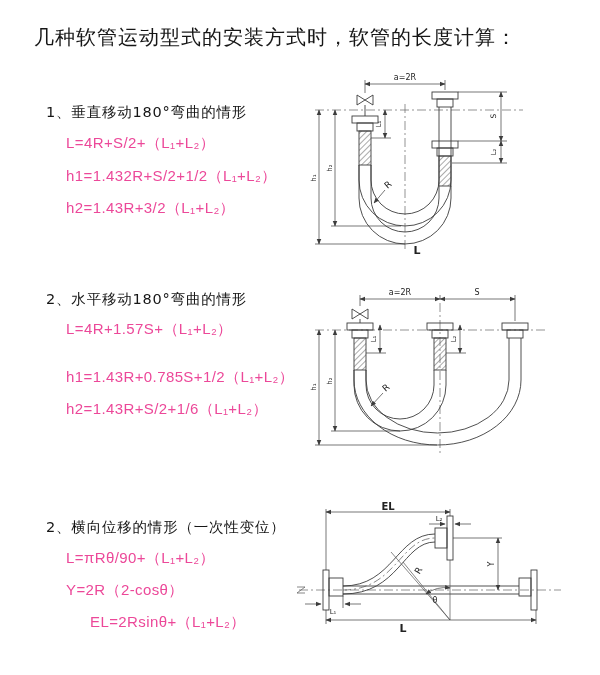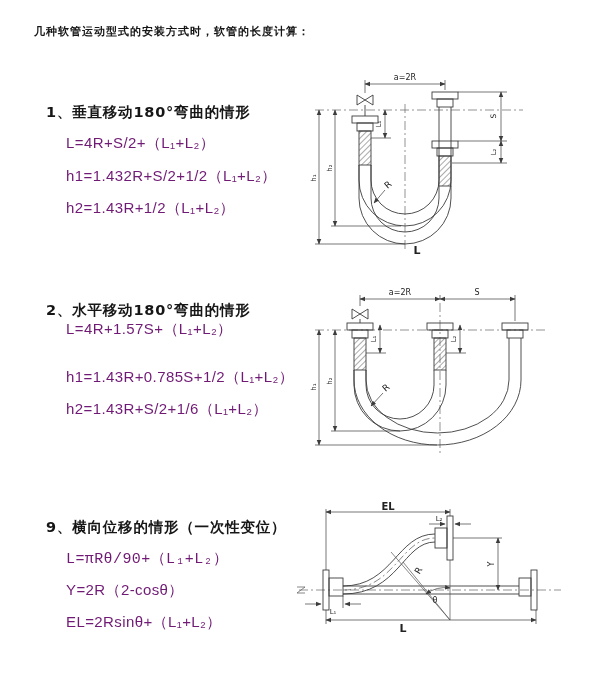--- a/index.html
+++ b/index.html
@@ -1,49 +1,49 @@
 <!DOCTYPE html>
 <html><head>
 <meta charset="utf-8">
 <style>
   html,body{margin:0;padding:0;}
   body{
     width:600px;height:675px;background:#ffffff;position:relative;overflow:hidden;
     font-family:"DejaVu Sans","Liberation Sans",sans-serif;color:#161616;
   }
   .page-title{
-    position:absolute;left:34px;top:24px;font-size:11px;font-weight:700;
+    position:absolute;left:34px;top:24px;font-size:20px;font-weight:400;
     letter-spacing:1px;white-space:nowrap;
   }
   .sec-heading{
-    position:absolute;font-size:14.5px;font-weight:700;letter-spacing:0.8px;white-space:nowrap;
+    position:absolute;font-size:14.5px;font-weight:400;letter-spacing:0.8px;white-space:nowrap;
   }
   .formula{
     position:absolute;left:66px;font-size:15px;font-weight:400;letter-spacing:0.4px;
-    font-family:"Liberation Sans","DejaVu Sans",sans-serif;white-space:nowrap;color:#701a75;
+    font-family:"Liberation Sans","DejaVu Sans",sans-serif;white-space:nowrap;color:#ec4899;
   }
   svg{position:absolute;overflow:visible;}
   svg text{
     font-family:"DejaVu Sans","Liberation Sans",sans-serif;fill:#222;
   }
   .dwg{stroke:#3c3c3c;stroke-width:0.9;fill:none;}
   .dwg-thin{stroke:#555;stroke-width:0.7;fill:none;}
   .cline{stroke:#666;stroke-width:0.7;fill:none;stroke-dasharray:9 3 2 3;}
   .dim{stroke:#3c3c3c;stroke-width:0.7;fill:none;}
   .braid{stroke:#3c3c3c;stroke-width:0.9;}
 </style>
 </head>
 <body>
 
 <div class="page-title">几种软管运动型式的安装方式时，软管的长度计算：</div>
 
 <div class="sec-heading" style="left:46px;top:103px;">1、垂直移动180°弯曲的情形</div>
 <div class="formula" style="top:134px;">L=4R+S/2+（L₁+L₂）</div>
 <div class="formula" style="top:167px;">h1=1.432R+S/2+1/2（L₁+L₂）</div>
-<div class="formula" style="top:199px;">h2=1.43R+1/2（L₁+L₂）</div>
+<div class="formula" style="top:199px;">h2=1.43R+3/2（L₁+L₂）</div>
 
 <svg style="left:305px;top:68px;" width="285" height="190" viewBox="0 0 285 190">
   <defs>
     <pattern id="h1p" width="4" height="4" patternTransform="rotate(45)" patternUnits="userSpaceOnUse">
       <line x1="0" y1="0" x2="0" y2="4" stroke="#555" stroke-width="1"></line>
     </pattern>
     <marker id="ar1" viewBox="0 0 10 10" refX="9" refY="5" markerWidth="8" markerHeight="8" orient="auto-start-reverse">
       <path d="M0,1 L10,5 L0,9 z" fill="#3c3c3c"></path>
     </marker>
   </defs>
@@ -112,21 +112,21 @@
     <text transform="rotate(-90 27 100)" x="27" y="100" font-size="7" text-anchor="middle">h₂</text>
   </g>
 
   <g>
     <line class="dim" x1="80" y1="122" x2="69" y2="135" marker-end="url(#ar1)"></line>
     <text transform="rotate(-40 85 119)" x="85" y="119" font-size="9" text-anchor="middle">R</text>
   </g>
   <text x="112" y="186" font-size="11" font-weight="bold" text-anchor="middle">L</text>
 </svg>
 
-<div class="sec-heading" style="left:46px;top:301px;">2、水平移动180°弯曲的情形</div>
+<div class="sec-heading" style="left:46px;top:290px;">2、水平移动180°弯曲的情形</div>
 <div class="formula" style="top:320px;">L=4R+1.57S+（L₁+L₂）</div>
 <div class="formula" style="top:368px;">h1=1.43R+0.785S+1/2（L₁+L₂）</div>
 <div class="formula" style="top:400px;">h2=1.43R+S/2+1/6（L₁+L₂）</div>
 
 <svg style="left:305px;top:285px;" width="285" height="180" viewBox="0 0 285 180">
   <defs>
     <pattern id="h2p" width="4" height="4" patternTransform="rotate(45)" patternUnits="userSpaceOnUse">
       <line x1="0" y1="0" x2="0" y2="4" stroke="#555" stroke-width="1"></line>
     </pattern>
     <marker id="ar2" viewBox="0 0 10 10" refX="9" refY="5" markerWidth="8" markerHeight="8" orient="auto-start-reverse">
@@ -198,24 +198,24 @@
     <line class="dim" x1="30" y1="45" x2="30" y2="146" marker-start="url(#ar2)" marker-end="url(#ar2)"></line>
     <text transform="rotate(-90 27 96)" x="27" y="96" font-size="7" text-anchor="middle">h₂</text>
   </g>
 
   <g>
     <line class="dim" x1="78" y1="108" x2="66" y2="121" marker-end="url(#ar2)"></line>
     <text transform="rotate(-40 83 105)" x="83" y="105" font-size="9" text-anchor="middle">R</text>
   </g>
 </svg>
 
-<div class="sec-heading" style="left:46px;top:518px;">9、横向位移的情形（一次性变位）</div>
-<div class="formula" style="top:549px;font-family:Liberation Mono, monospace;">L=πRθ/90+（L₁+L₂）</div>
+<div class="sec-heading" style="left:46px;top:518px;">2、横向位移的情形（一次性变位）</div>
+<div class="formula" style="top:549px;">L=πRθ/90+（L₁+L₂）</div>
 <div class="formula" style="top:581px;">Y=2R（2-cosθ）</div>
-<div class="formula" style="top:613px;">EL=2Rsinθ+（L₁+L₂）</div>
+<div class="formula" style="top:613px;margin-left:24px;">EL=2Rsinθ+（L₁+L₂）</div>
 
 <svg style="left:293px;top:502px;" width="305" height="155" viewBox="0 0 305 155">
   <defs>
     <marker id="ar3" viewBox="0 0 10 10" refX="9" refY="5" markerWidth="8" markerHeight="8" orient="auto-start-reverse">
       <path d="M0,1 L10,5 L0,9 z" fill="#3c3c3c"></path>
     </marker>
   </defs>
 
   <g>
     <line class="cline" x1="6" y1="88" x2="268" y2="88"></line>

